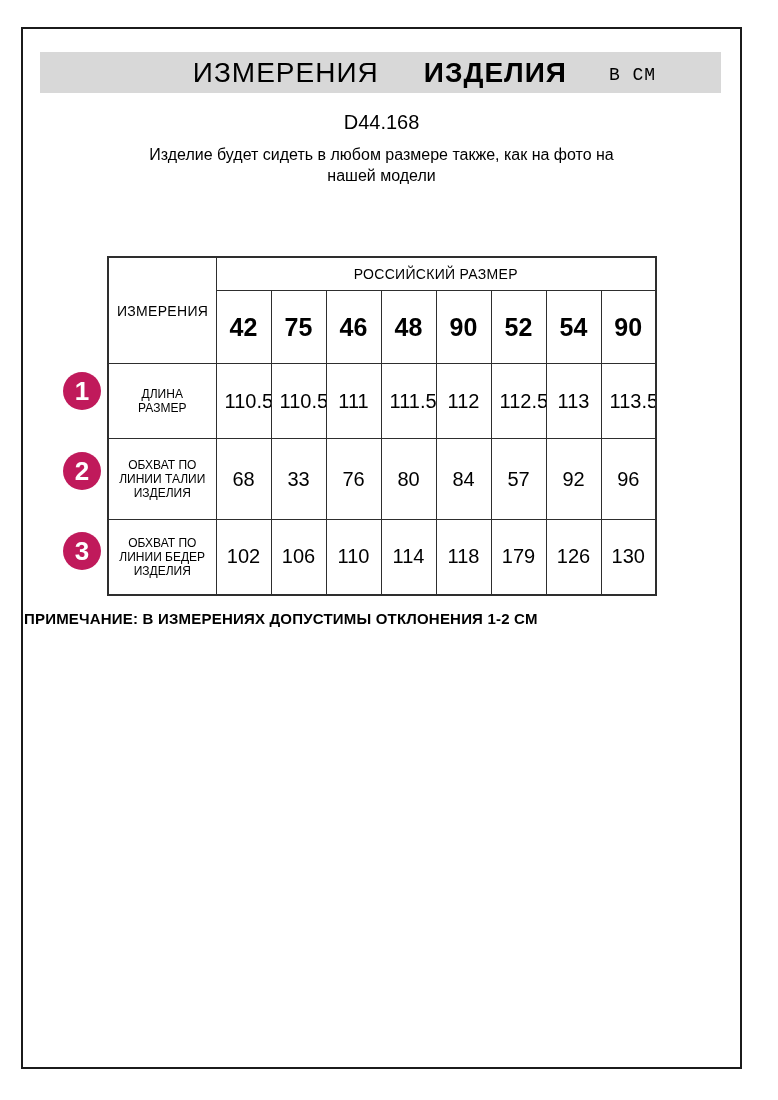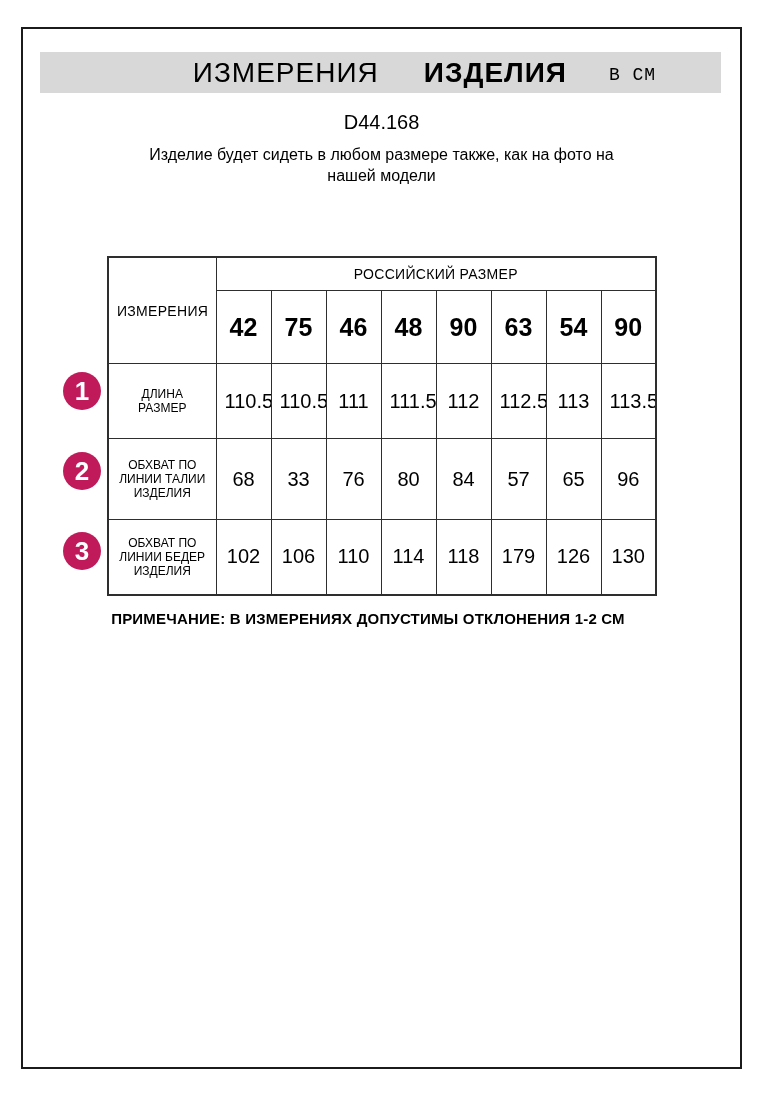--- a/index.html
+++ b/index.html
@@ -66,21 +66,21 @@
   .marker{
     position:absolute;left:40px;width:38px;height:38px;border-radius:50%;
     background:var(--accent);display:flex;align-items:center;justify-content:center;
   }
   .marker span{color:#fff;font-size:26px;font-weight:bold;line-height:1;}
   .marker-1{top:343px;}
   .marker-2{top:423px;}
   .marker-3{top:503px;}
   
   .note{
-    position:absolute;left:16px;top:581px;width:658px;text-align:center;
+    position:absolute;left:1px;top:581px;width:658px;text-align:left;
     font-size:15px;font-weight:bold;letter-spacing:0.2px;white-space:nowrap;
   }
 </style>
 </head>
 <body>
 
 <div class="page-border">
 
   <div class="header-bar">
     <div class="title-row">
@@ -111,21 +111,21 @@
       <tr class="r-group">
         <td rowspan="2" class="cell-corner">ИЗМЕРЕНИЯ</td>
         <td colspan="8" class="cell-group">РОССИЙСКИЙ РАЗМЕР</td>
       </tr>
       <tr class="r-sizes">
         <td class="cell-size">42</td>
         <td class="cell-size">75</td>
         <td class="cell-size">46</td>
         <td class="cell-size">48</td>
         <td class="cell-size">90</td>
-        <td class="cell-size">63</td>
+        <td class="cell-size">52</td>
         <td class="cell-size">54</td>
         <td class="cell-size">90</td>
       </tr>
       <tr class="r-d1">
         <td class="cell-rowlabel">ДЛИНА
 РАЗМЕР</td>
         <td class="cell-val">110.5</td>
         <td class="cell-val">110.5</td>
         <td class="cell-val">111</td>
         <td class="cell-val">111.5</td>
@@ -137,21 +137,21 @@
       <tr class="r-d2">
         <td class="cell-rowlabel">ОБХВАТ ПО
 ЛИНИИ ТАЛИИ
 ИЗДЕЛИЯ</td>
         <td class="cell-val">68</td>
         <td class="cell-val">33</td>
         <td class="cell-val">76</td>
         <td class="cell-val">80</td>
         <td class="cell-val">84</td>
         <td class="cell-val">57</td>
-        <td class="cell-val">65</td>
+        <td class="cell-val">92</td>
         <td class="cell-val">96</td>
       </tr>
       <tr class="r-d3">
         <td class="cell-rowlabel">ОБХВАТ ПО
 ЛИНИИ БЕДЕР
 ИЗДЕЛИЯ</td>
         <td class="cell-val">102</td>
         <td class="cell-val">106</td>
         <td class="cell-val">110</td>
         <td class="cell-val">114</td>

